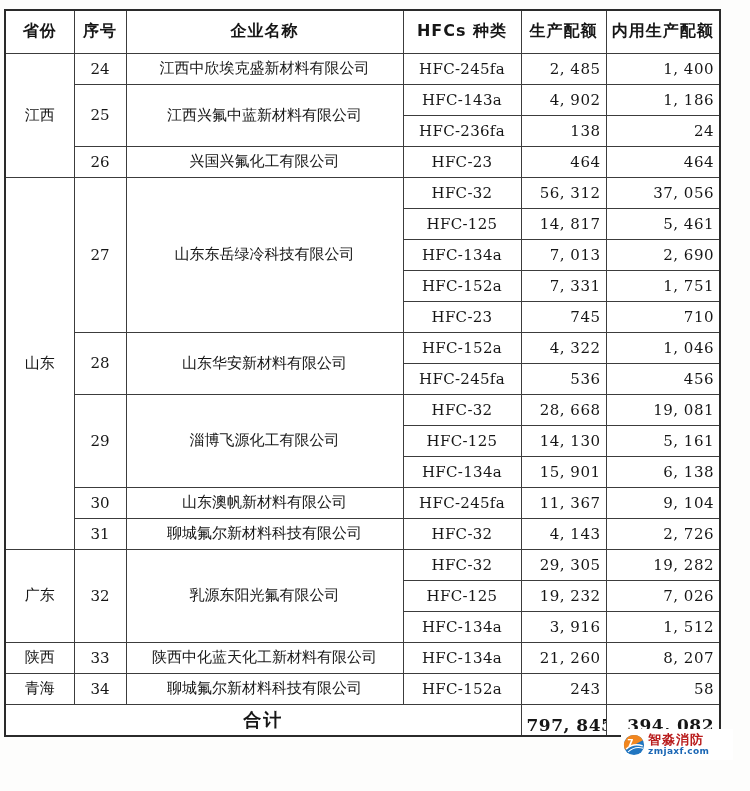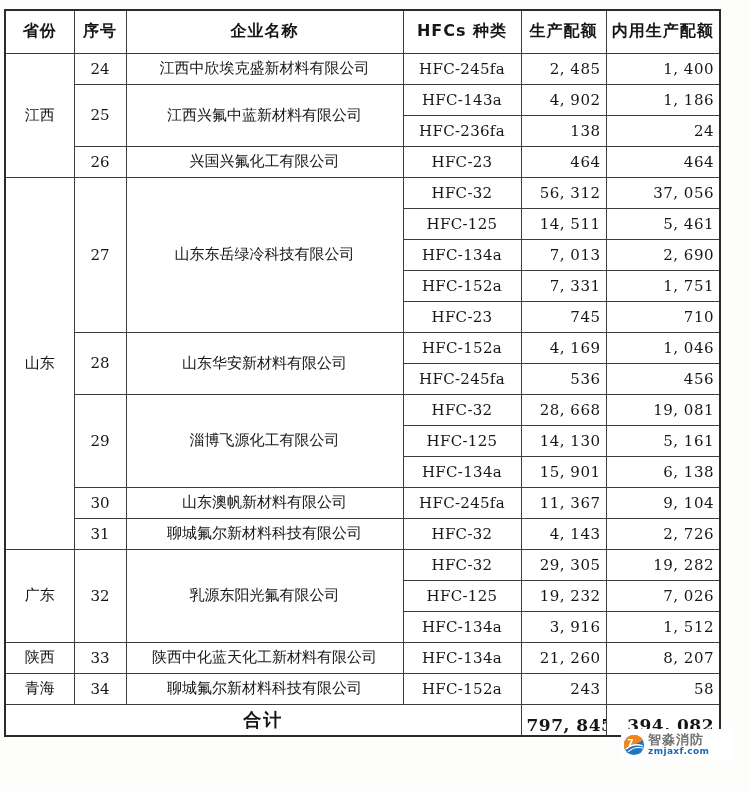--- a/index.html
+++ b/index.html
@@ -73,21 +73,21 @@
     display:flex;
     align-items:center;
     gap:3px;
     z-index:5;
     padding-left:2px;
   }
   .wm-logo { flex:0 0 auto; display:block; }
   .wm-text { display:flex; flex-direction:column; line-height:1; }
   .wm-title {
     font-family:"DejaVu Sans","Liberation Sans",sans-serif;
-    font-weight:bold; font-size:13px; color:#737373;
+    font-weight:bold; font-size:13px; color:#b91c1c;
     letter-spacing:1px;
   }
   .wm-url {
     font-family:"DejaVu Sans","Liberation Sans",sans-serif;
     font-weight:bold; font-size:9px; color:#1b67b5;
     margin-top:1px; letter-spacing:0.4px;
   }
 </style>
 </head>
 <body>
@@ -142,21 +142,21 @@
         <tr class="data-row">
           <td class="c-prov" rowspan="12">山东</td>
           <td class="c-no" rowspan="5">27</td>
           <td class="c-company" rowspan="5">山东东岳绿冷科技有限公司</td>
           <td class="c-type">HFC-32</td>
           <td class="c-num">56, 312</td>
           <td class="c-num">37, 056</td>
         </tr>
         <tr class="data-row">
           <td class="c-type">HFC-125</td>
-          <td class="c-num">14, 511</td>
+          <td class="c-num">14, 817</td>
           <td class="c-num">5, 461</td>
         </tr>
         <tr class="data-row">
           <td class="c-type">HFC-134a</td>
           <td class="c-num">7, 013</td>
           <td class="c-num">2, 690</td>
         </tr>
         <tr class="data-row">
           <td class="c-type">HFC-152a</td>
           <td class="c-num">7, 331</td>
@@ -164,21 +164,21 @@
         </tr>
         <tr class="data-row">
           <td class="c-type">HFC-23</td>
           <td class="c-num">745</td>
           <td class="c-num">710</td>
         </tr>
         <tr class="data-row">
           <td class="c-no" rowspan="2">28</td>
           <td class="c-company" rowspan="2">山东华安新材料有限公司</td>
           <td class="c-type">HFC-152a</td>
-          <td class="c-num">4, 169</td>
+          <td class="c-num">4, 322</td>
           <td class="c-num">1, 046</td>
         </tr>
         <tr class="data-row">
           <td class="c-type">HFC-245fa</td>
           <td class="c-num">536</td>
           <td class="c-num">456</td>
         </tr>
         <tr class="data-row">
           <td class="c-no" rowspan="3">29</td>
           <td class="c-company" rowspan="3">淄博飞源化工有限公司</td>

